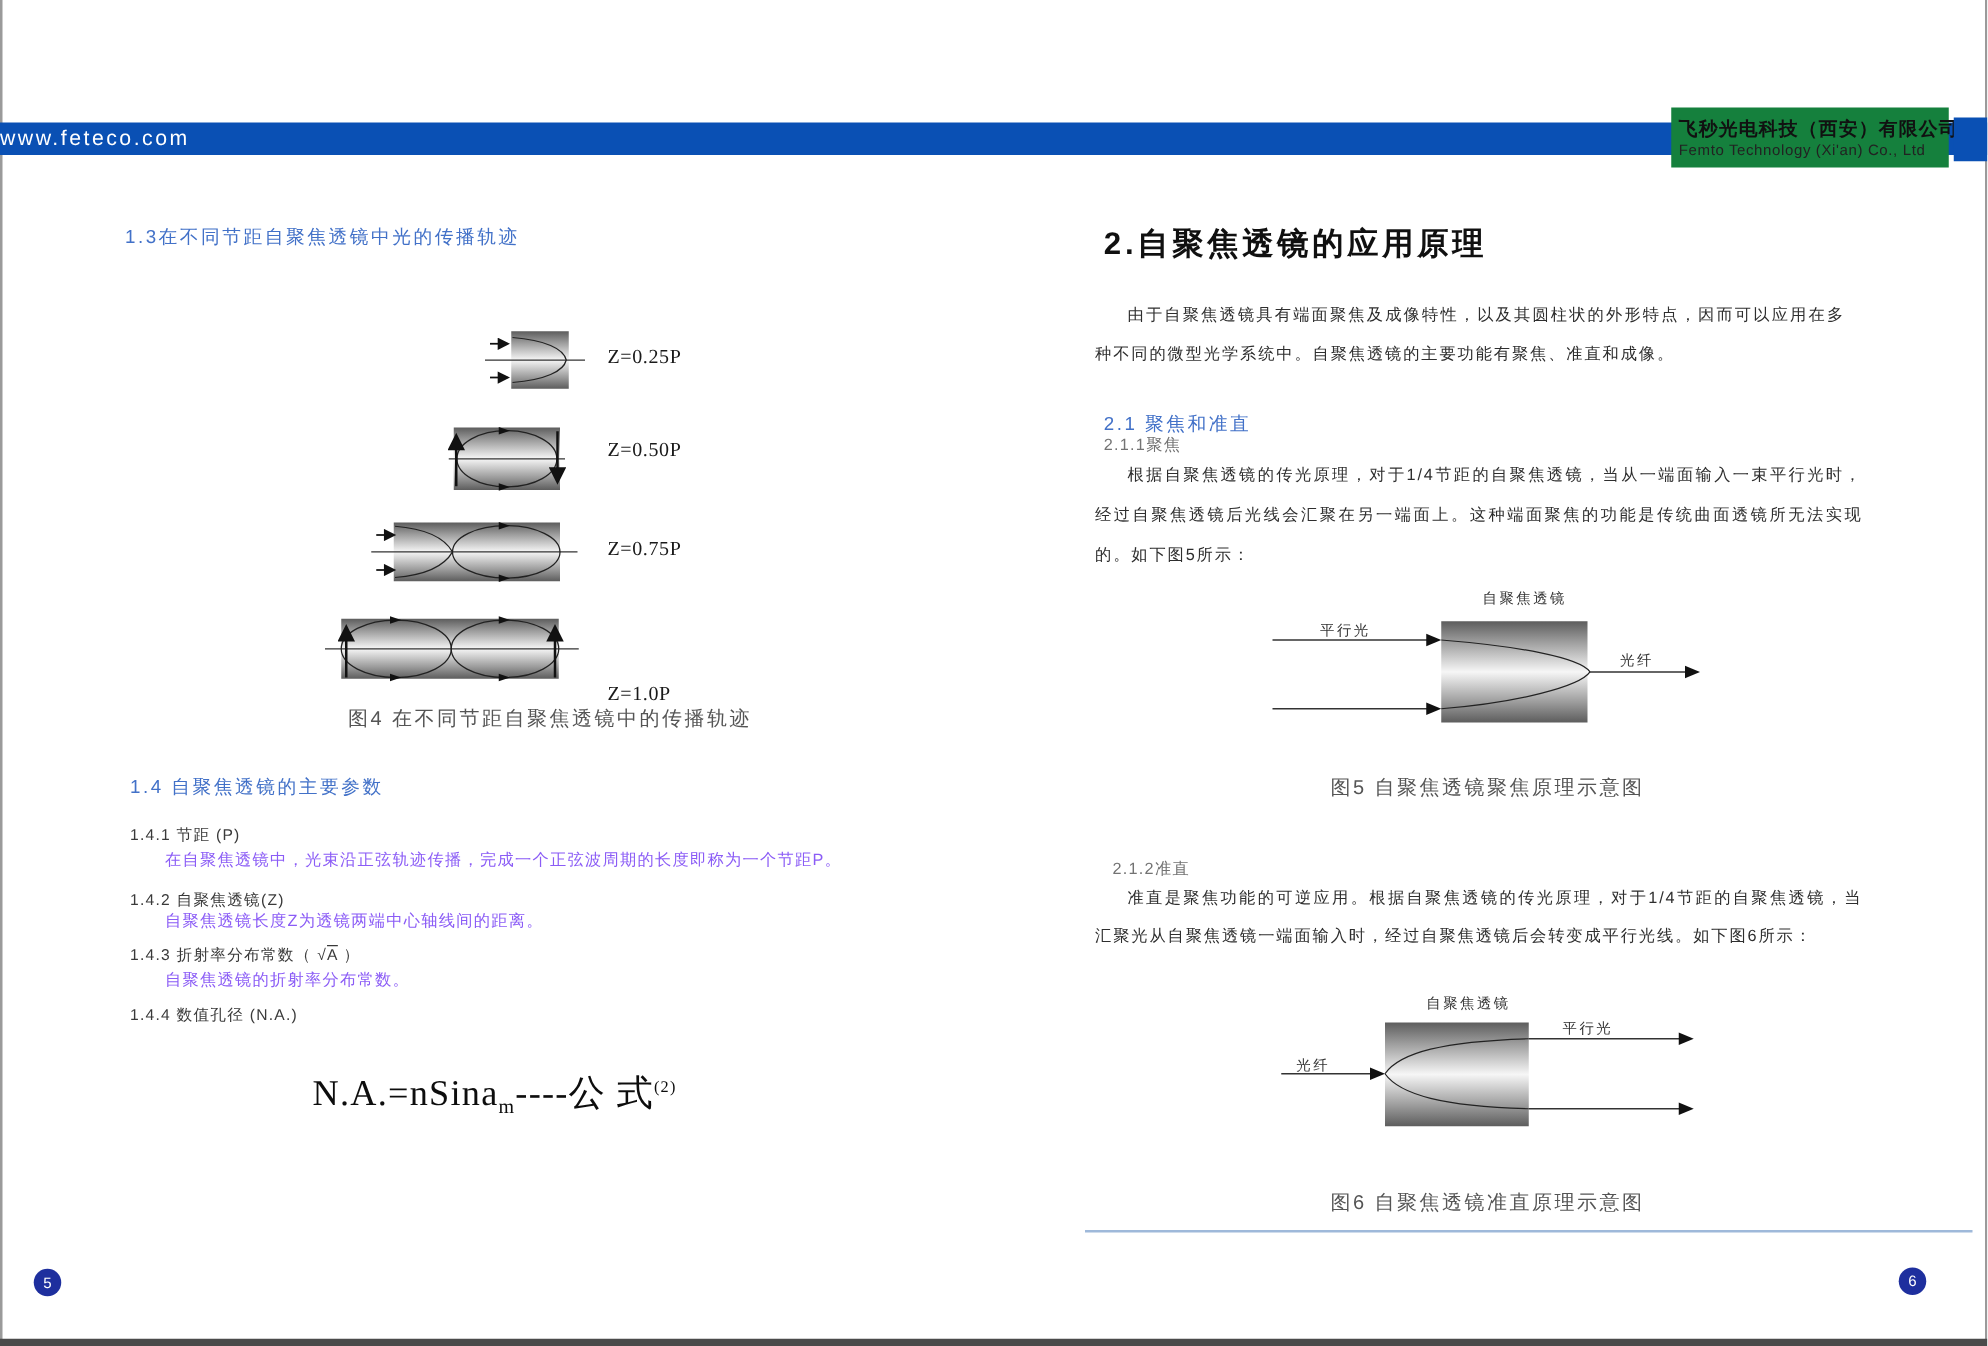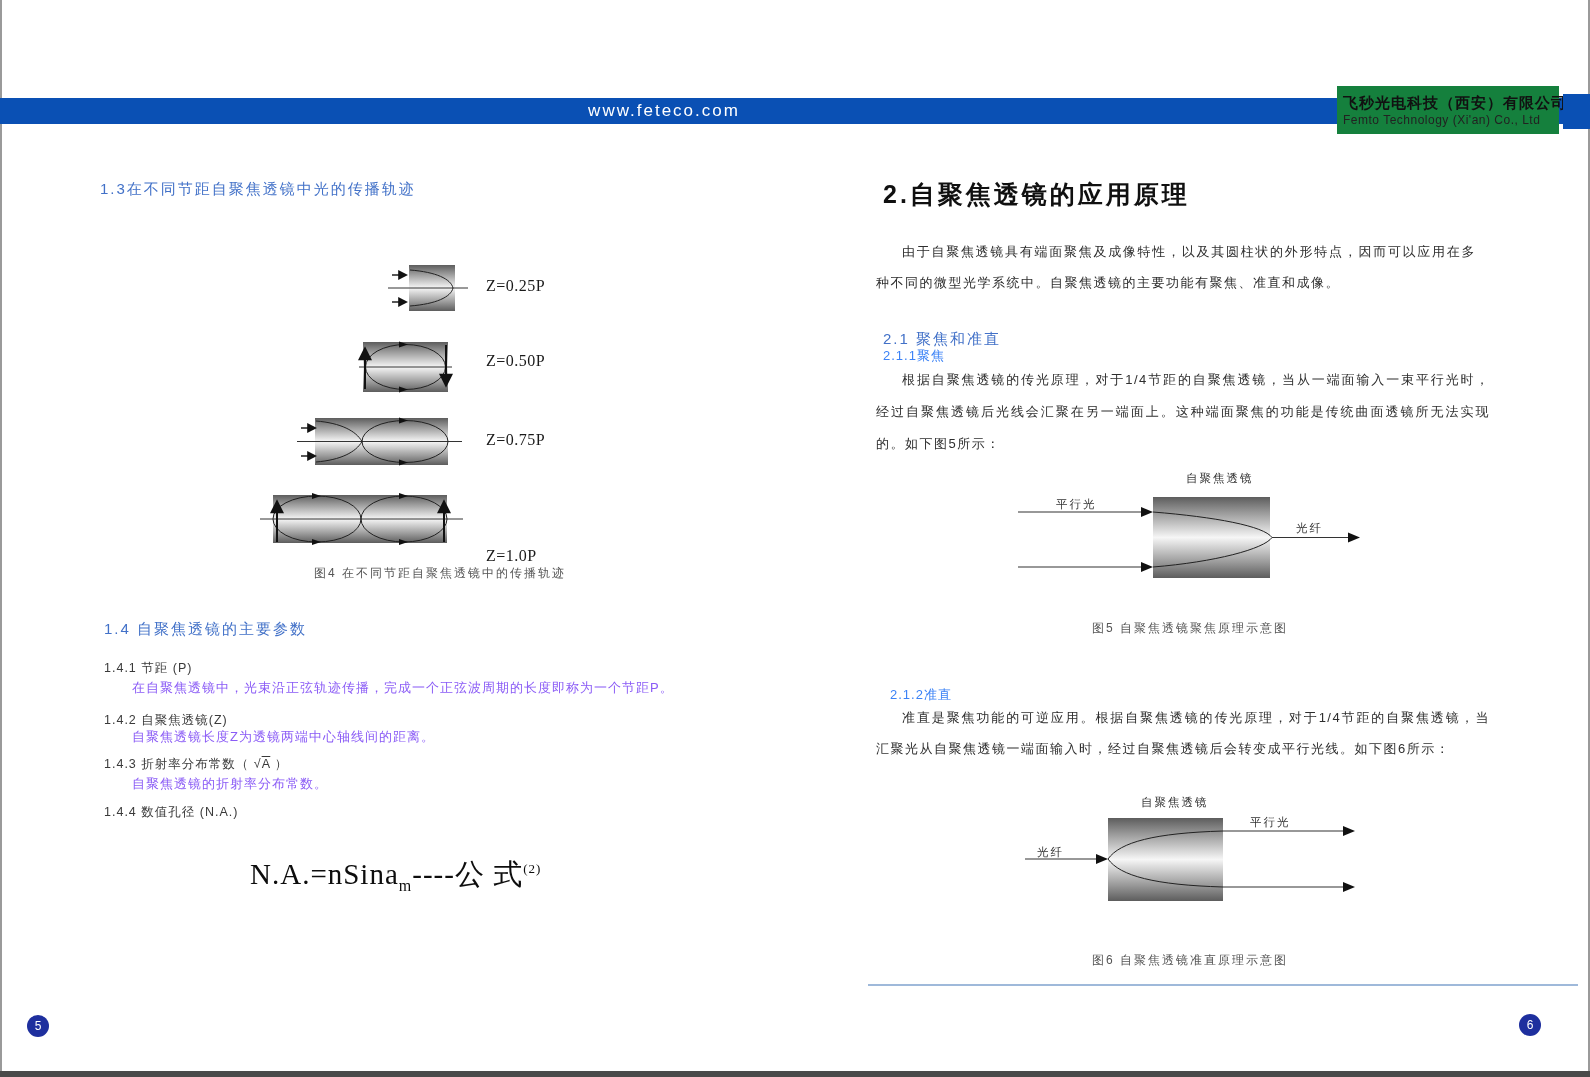--- a/index.html
+++ b/index.html
@@ -5,40 +5,40 @@
   html,body{margin:0;padding:0;background:#fff;}
   .page{position:relative;width:1590px;height:1077px;background:#fff;overflow:hidden;
         font-family:"Liberation Sans","DejaVu Sans",sans-serif;}
   .edge{position:absolute;top:0;bottom:0;width:2px;background:#9a9a9a;}
   .edge-l{left:0;} .edge-r{right:0;}
   .bottom-bar{position:absolute;left:0;right:0;top:1071px;height:6px;background:#4a4a4a;}
 
   
   .topbar{position:absolute;left:0;top:98px;width:1590px;height:26px;background:#0a50b4;}
   .topbar-url{position:absolute;left:0;top:98px;width:1328px;height:26px;line-height:26px;
-              text-align:center;color:#fff;font-size:17px;letter-spacing:2px;}
+              text-align:left;color:#fff;font-size:17px;letter-spacing:2px;}
   .company-block{position:absolute;left:1337px;top:86px;width:222px;height:48px;background:#15803d;
                  display:flex;flex-direction:column;justify-content:center;align-items:flex-start;padding-left:6px;box-sizing:border-box;}
   .company-cn{font-size:15px;font-weight:bold;color:#111;letter-spacing:1px;white-space:nowrap;}
   .company-en{font-size:12px;color:#222;letter-spacing:.5px;white-space:nowrap;}
   .topbar-end{position:absolute;left:1563px;top:94px;width:27px;height:35px;background:#0a50b4;}
 
   
   .abs{position:absolute;}
   .blue-h{color:#4271c8;font-size:15px;letter-spacing:2px;white-space:nowrap;}
   .param-h{color:#3a3a3a;font-size:12.5px;letter-spacing:1px;white-space:nowrap;}
   .param-b{color:#8b5cf6;font-size:13px;letter-spacing:1px;white-space:nowrap;}
-  .caption{color:#555;font-size:12px;letter-spacing:2px;text-align:center;white-space:nowrap;}
+  .caption{color:#555;font-size:16px;letter-spacing:2px;text-align:center;white-space:nowrap;}
   .zlabel{font-family:"Liberation Serif","DejaVu Serif",serif;font-size:16px;color:#1a1a1a;letter-spacing:.5px;}
   .figlabel{font-size:11.5px;color:#333;letter-spacing:2px;white-space:nowrap;}
   .rad-arg{text-decoration:overline;}
 
   .rp-title{font-size:25px;font-weight:600;color:#101010;letter-spacing:3px;white-space:nowrap;}
   .rp-par{font-size:13px;color:#2e2e2e;letter-spacing:1.5px;line-height:31px;text-align:justify;text-indent:2em;}
-  .rp-sub{font-size:13px;color:#3b82f6;letter-spacing:1px;white-space:nowrap;}
+  .rp-sub{font-size:13px;color:#737373;letter-spacing:1px;white-space:nowrap;}
 
   .formula{font-family:"Liberation Serif","DejaVu Serif",serif;font-size:29px;color:#0d0d0d;letter-spacing:1px;white-space:nowrap;}
   .formula sub{font-size:16px;}
   .formula sup{font-size:13px;}
   .formula-notes{font-size:12.5px;color:#2e2e2e;letter-spacing:1px;line-height:14.5px;white-space:nowrap;}
   .formula-notes sub{font-size:9px;}
 
   .page-circle{position:absolute;width:22px;height:22px;border-radius:50%;background:#1e2f9e;
                color:#fff;font-size:12px;display:flex;align-items:center;justify-content:center;}
   .rule-blue{position:absolute;left:868px;top:984px;width:710px;height:2px;background:#9fb9da;}

